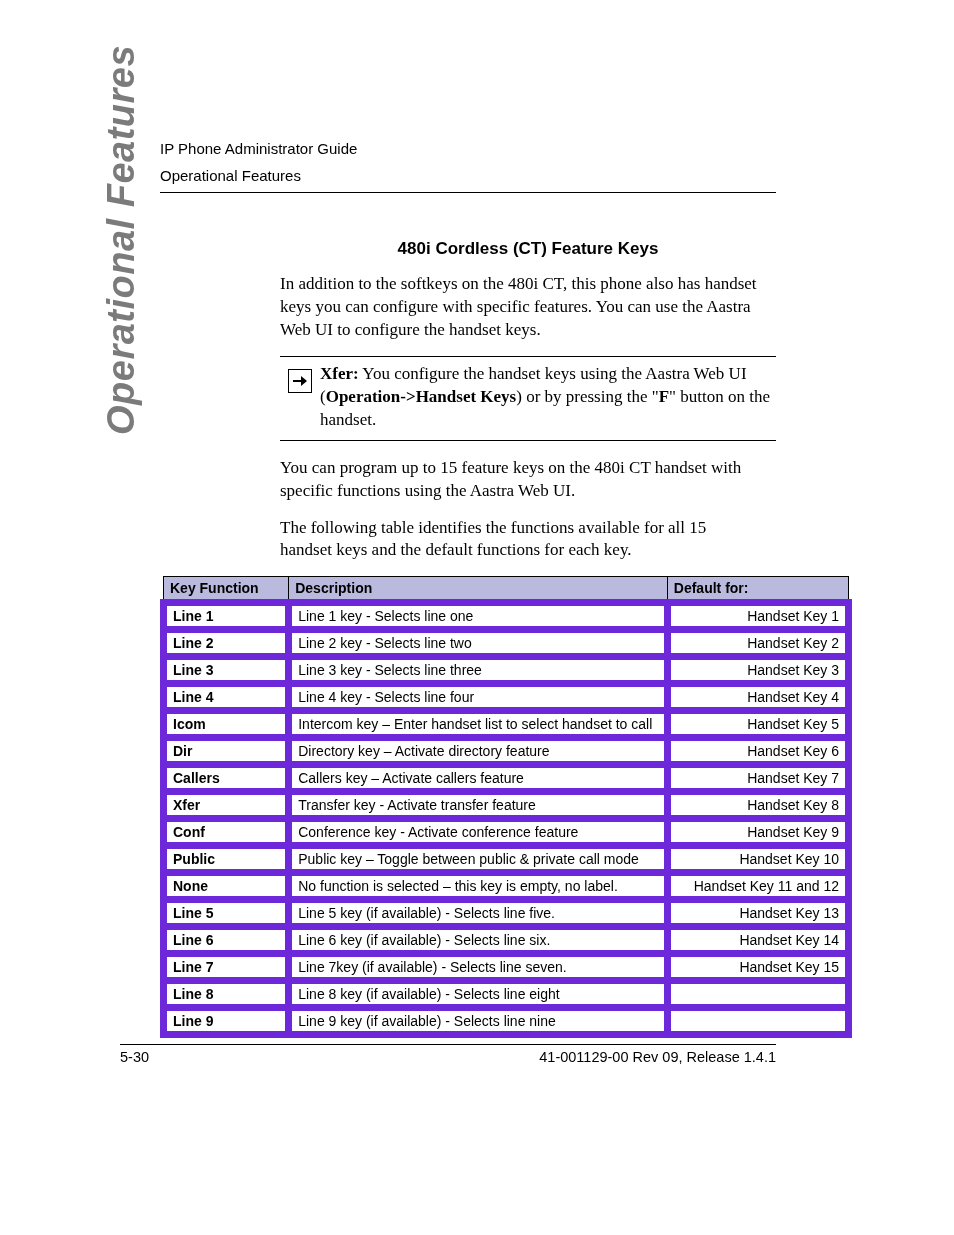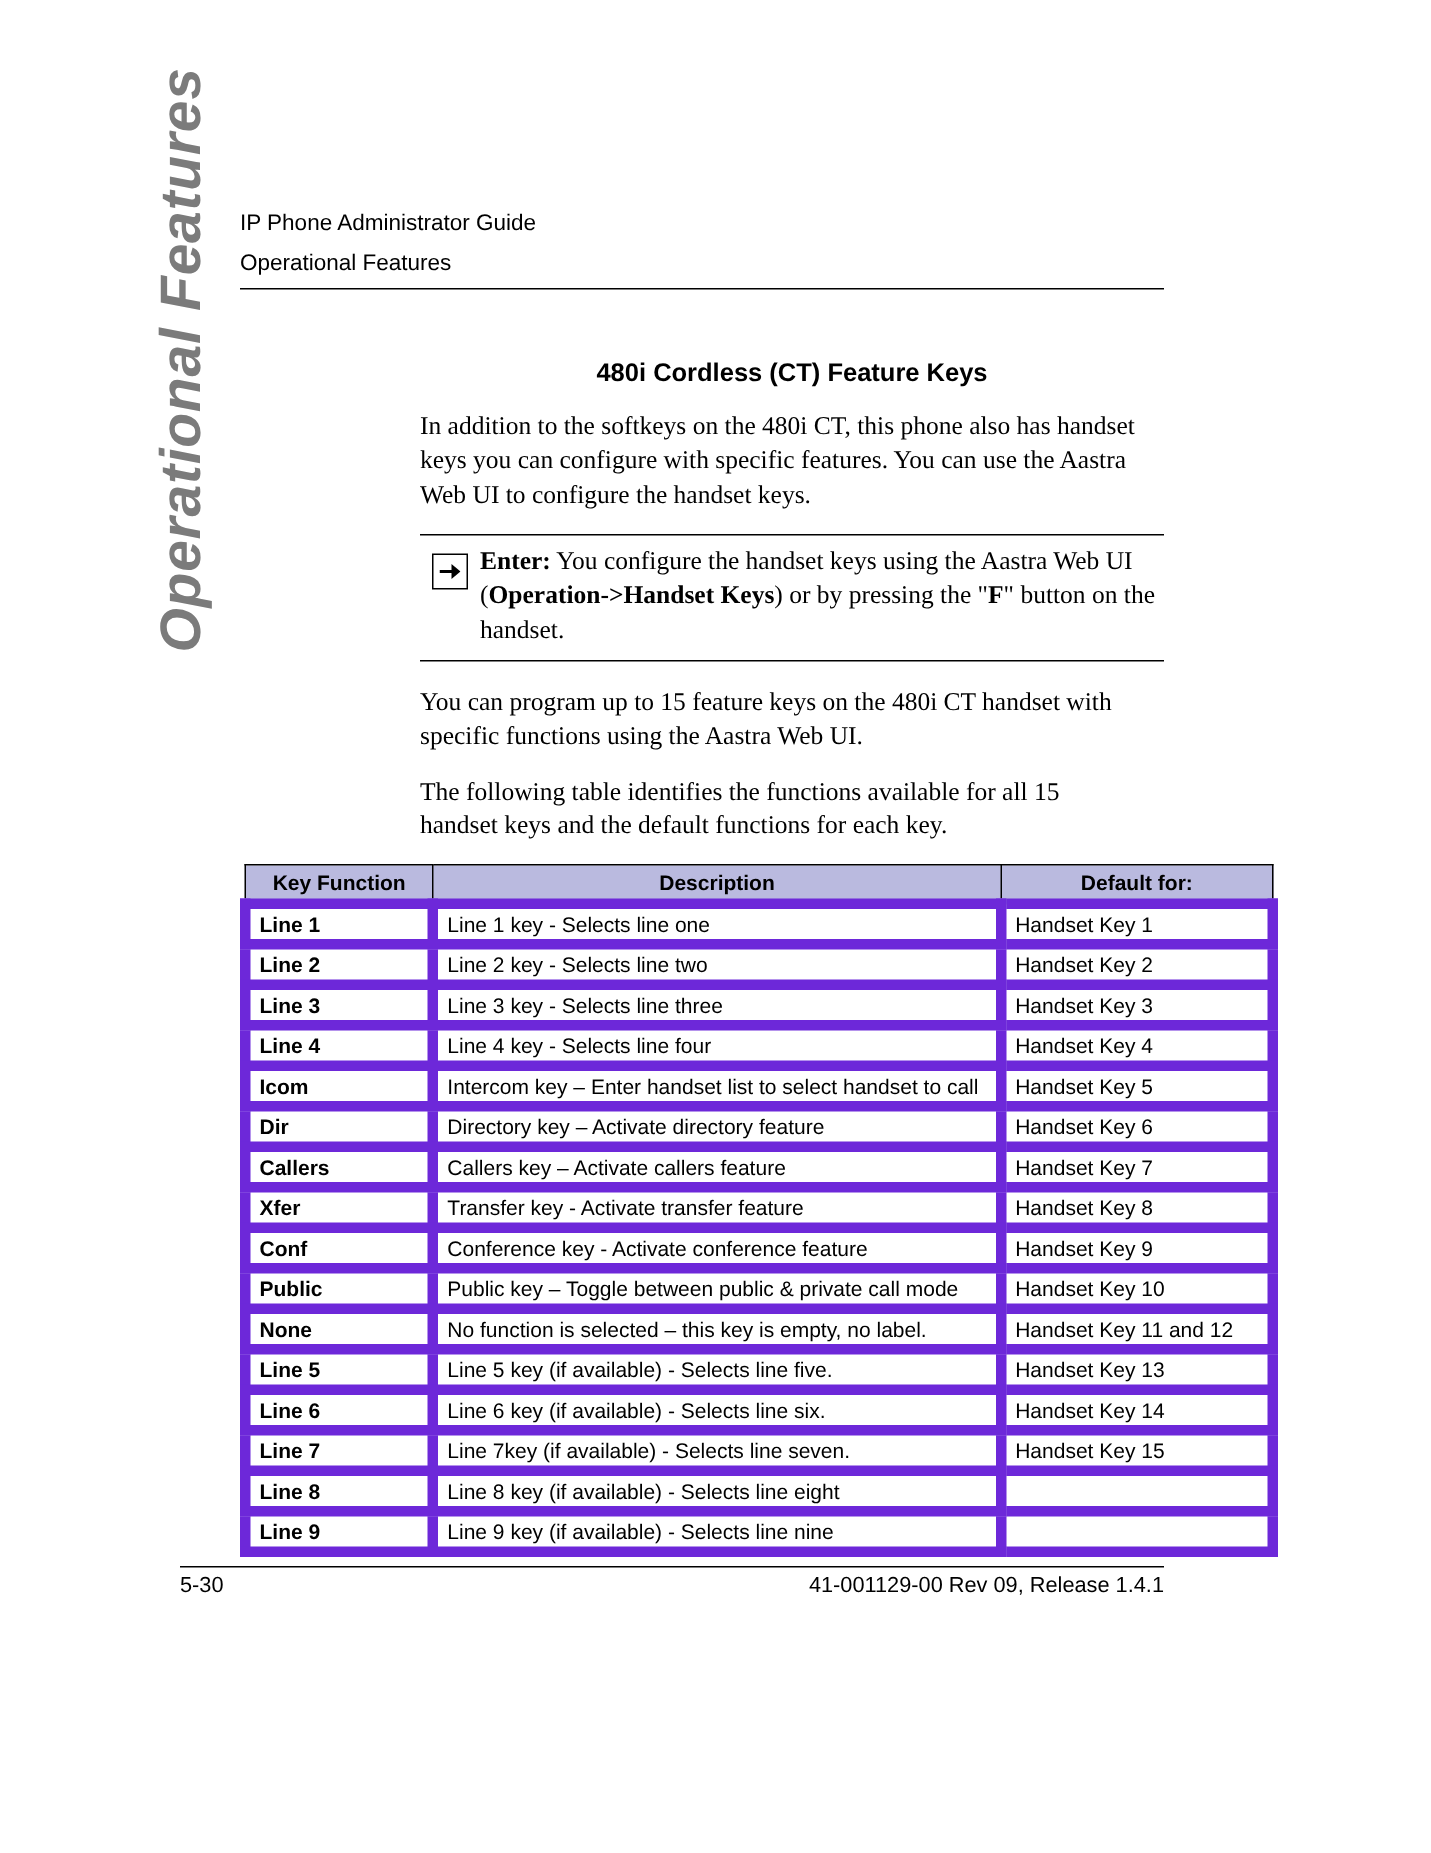--- a/index.html
+++ b/index.html
@@ -93,32 +93,32 @@
   }
   table.feature-table {
     border-collapse: collapse;
     width: 692px;
     font-family: Arial, Helvetica, sans-serif;
     font-size: 14px;
   }
   table.feature-table th {
     background: #babadf;
     border: 1px solid #000;
-    text-align: center;
+    text-align: left;
     font-weight: bold;
     padding: 3px 6px;
   }
   table.feature-table td {
     border: 7px solid #6d28d9;
     padding: 2px 6px;
     vertical-align: top;
   }
   table.feature-table td.keyfn { font-weight: bold; width: 110px; }
   table.feature-table td.desc { width: 380px; font-weight: normal; }
-  table.feature-table td.deflt { width: 170px; }
+  table.feature-table td.deflt { width: 170px; text-align: right; }
   .footer {
     position: absolute;
     bottom: 170px;
     left: 120px;
     right: 120px;
   }
   .footer-rule {
     border: none;
     border-top: 1.5px solid #000;
     margin-bottom: 4px;
@@ -149,21 +149,21 @@
     <div class="note-block">
       <div class="note-icon-wrap">
         <div class="note-icon-box">
           <svg width="14" height="12" viewBox="0 0 14 12">
             <line x1="0" y1="6" x2="11" y2="6" stroke="#000" stroke-width="2"></line>
             <polygon points="8,1 14,6 8,11" fill="#000"></polygon>
           </svg>
         </div>
       </div>
       <div class="note-text">
-        <span class="note-label">Enter:</span><span> You configure the handset keys using the Aastra Web UI (</span><span class="note-path">Operation-&gt;Handset Keys</span><span>) or by pressing the "</span><span class="note-fkey">F</span><span>" button on the handset.</span>
+        <span class="note-label">Xfer:</span><span> You configure the handset keys using the Aastra Web UI (</span><span class="note-path">Operation-&gt;Handset Keys</span><span>) or by pressing the "</span><span class="note-fkey">F</span><span>" button on the handset.</span>
       </div>
     </div>
 
     <p class="body-para">You can program up to 15 feature keys on the 480i CT handset with specific functions using the Aastra Web UI.</p>
     <p class="body-para">The following table identifies the functions available for all 15 handset keys and the default functions for each key.</p>
 
     <div class="table-wrap">
       <table class="feature-table">
         <thead>
           <tr>

